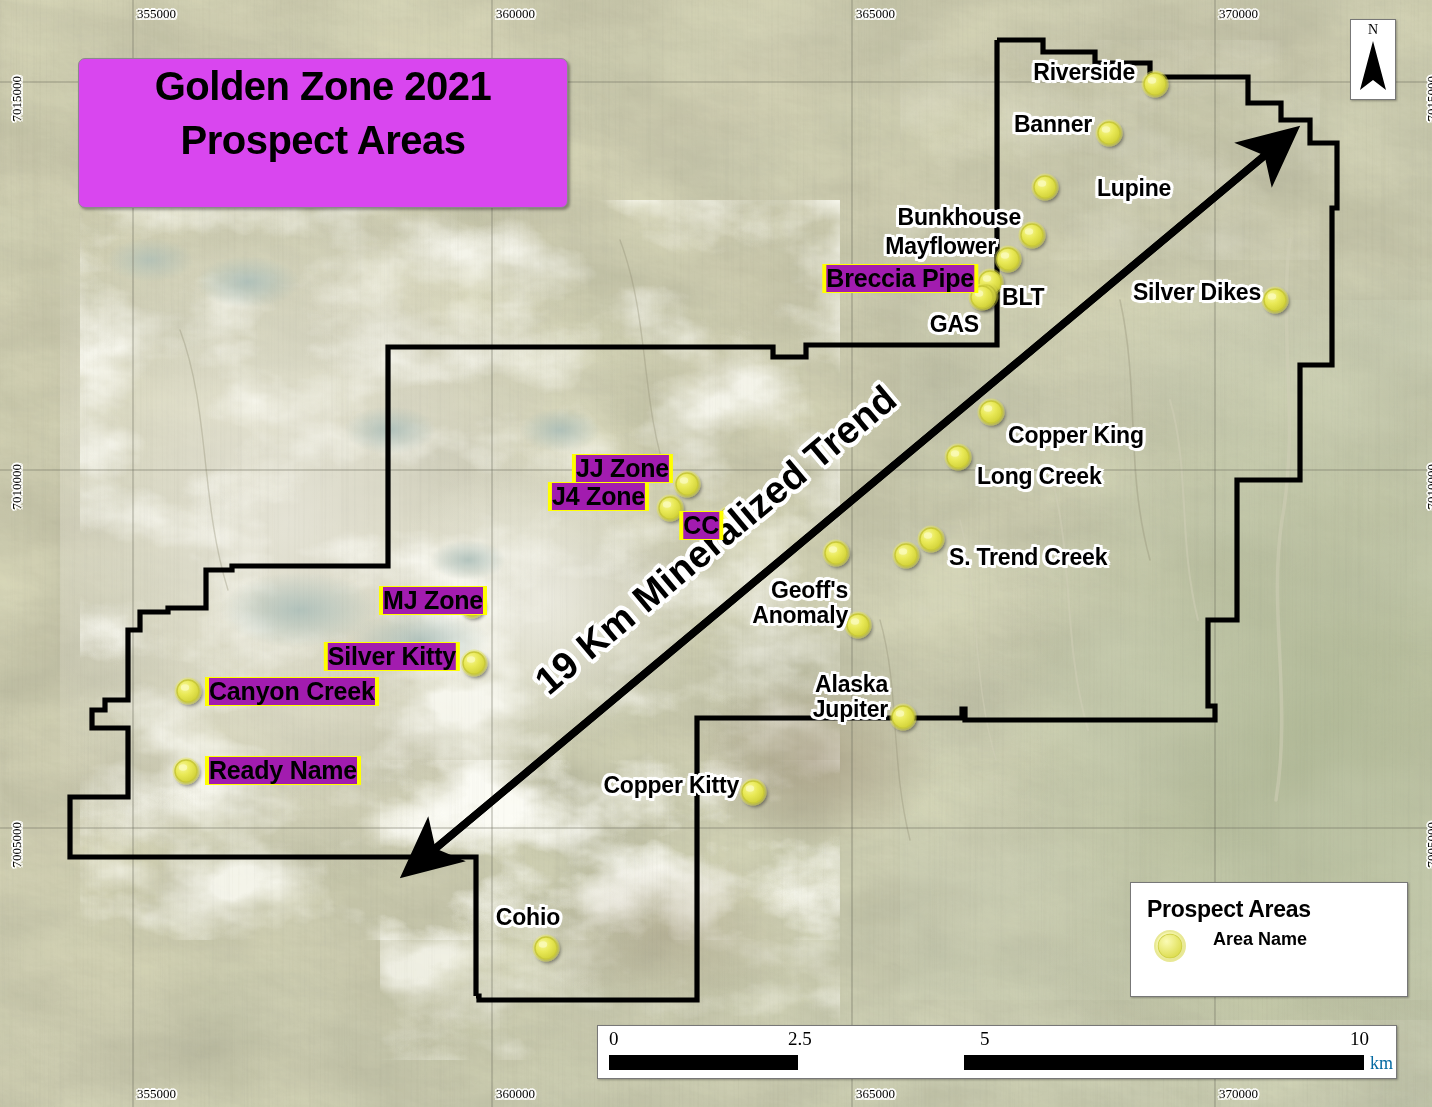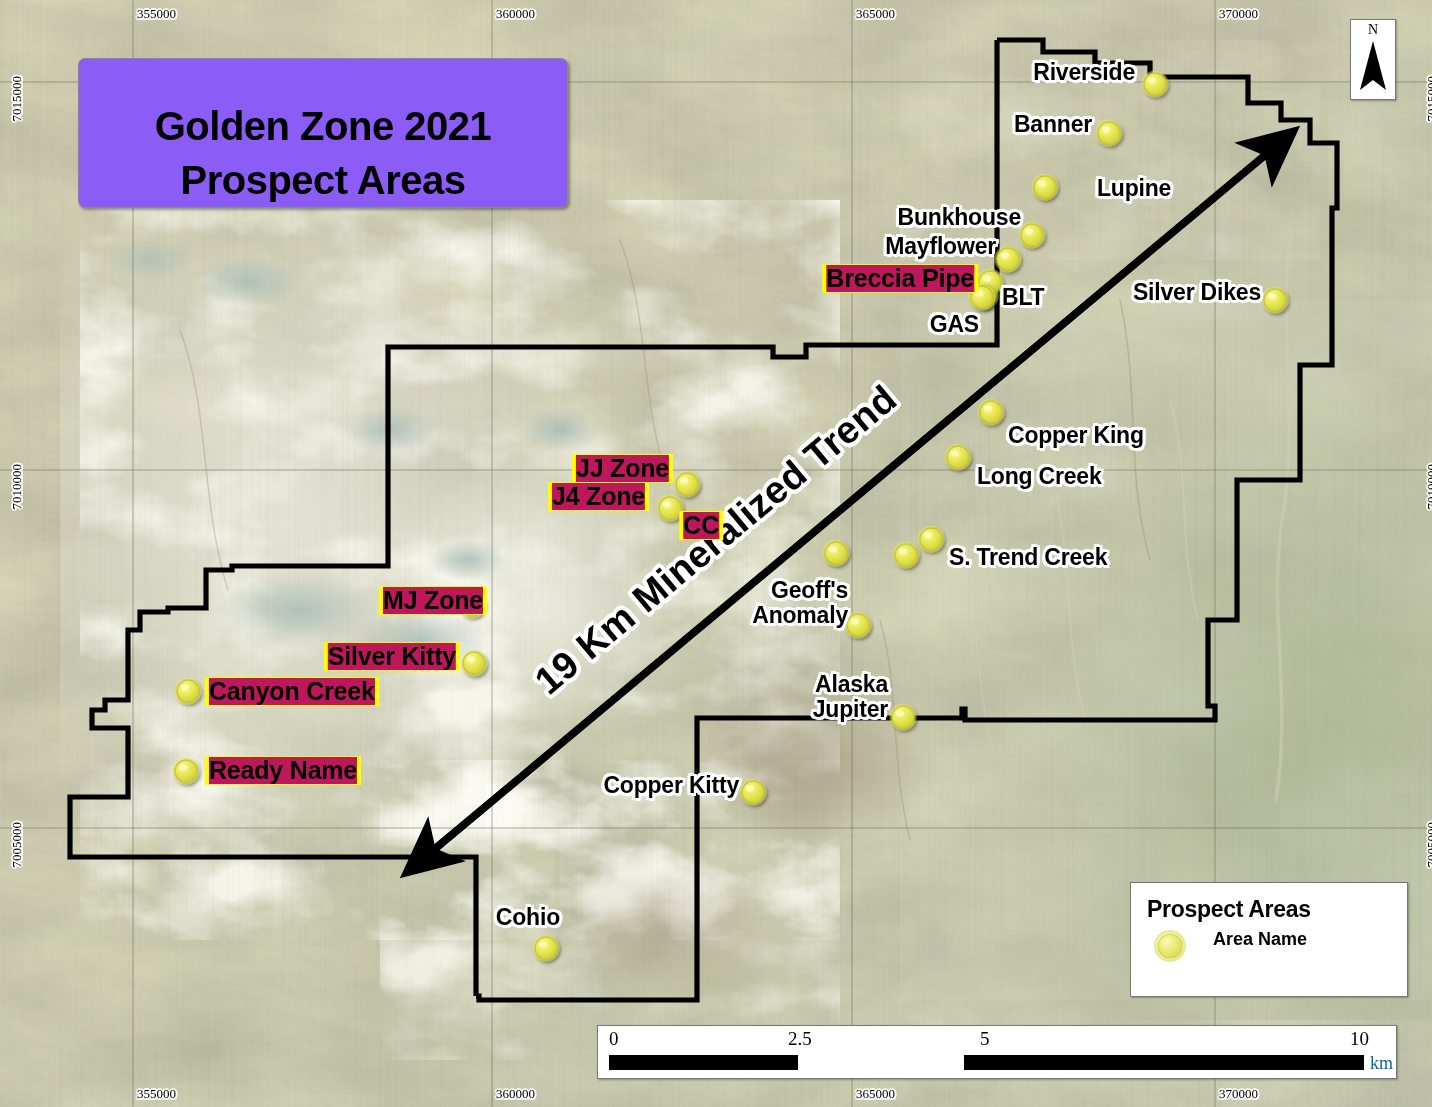--- a/index.html
+++ b/index.html
@@ -32,21 +32,21 @@
       -2px -3px 0 #fff, 2px 3px 0 #fff, 3px -2px 0 #fff, -3px 2px 0 #fff;
   }
   .lbl.hl{
     font-size:25px;
     background:#ffff00;
     padding:0 3px;
     box-shadow:0 0 0 1px #ffff00;
   }
   .lbl.r{transform:translateX(-100%);text-align:right;}
   .lbl .ln{display:block;}
-  .lbl.hl .ln{background:#be185d;display:table;}
+  .lbl.hl .ln{background:#a21caf;display:table;}
   .lbl.hl.r .ln{margin-left:auto;}
 
   
   .gridlbl{
     position:absolute;
     font-family:"Liberation Serif",serif;
     font-size:13px;
     font-weight:normal;
     color:#000;
     white-space:nowrap;
@@ -55,23 +55,23 @@
       -2px 0 0 #fff, 2px 0 0 #fff, 0 -2px 0 #fff, 0 2px 0 #fff;
   }
   .gridlbl.vert{
     transform-origin:0 0;
     transform:rotate(-90deg) translateX(-100%);
   }
 
   
   #titlebox{
     position:absolute;left:78px;top:58px;width:488px;height:148px;
-    background:#8b5cf6;border:1.5px solid #8a8a8a;border-radius:7px;
+    background:#d946ef;border:1.5px solid #8a8a8a;border-radius:7px;
     box-shadow:2px 2px 3px rgba(0,0,0,0.35);
-    display:flex;flex-direction:column;align-items:center;justify-content:flex-end;
+    display:flex;flex-direction:column;align-items:center;justify-content:flex-start;
   }
   #titlebox .t{
     font-family:"Liberation Sans",sans-serif;
     font-weight:bold;font-size:40px;color:#000;line-height:1.35;
     text-align:center;letter-spacing:-0.5px;
   }
 
   
   #legendbox{
     position:absolute;left:1130px;top:882px;width:276px;height:113px;

